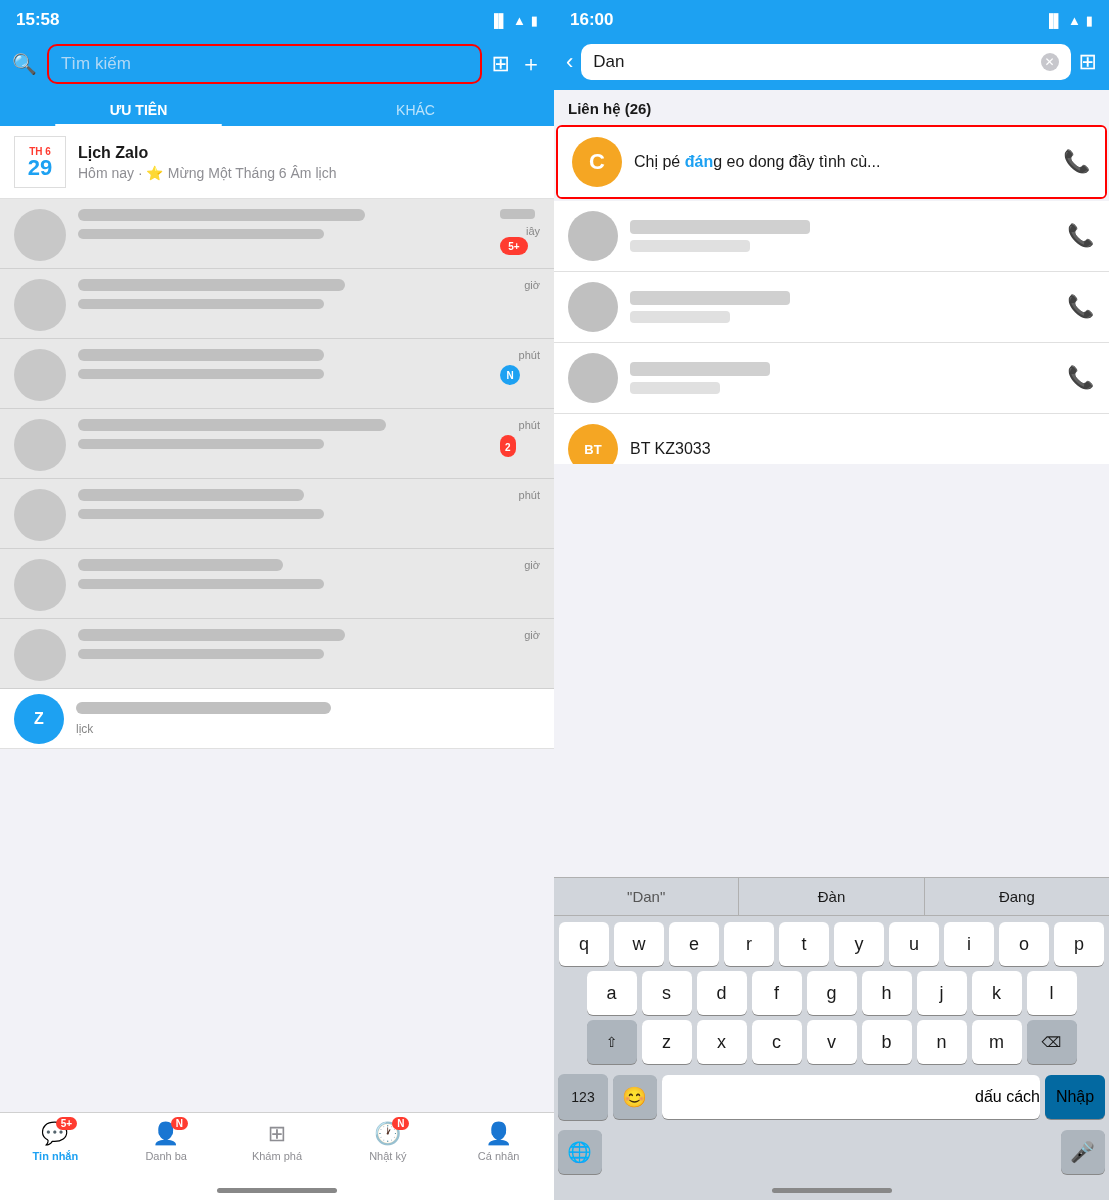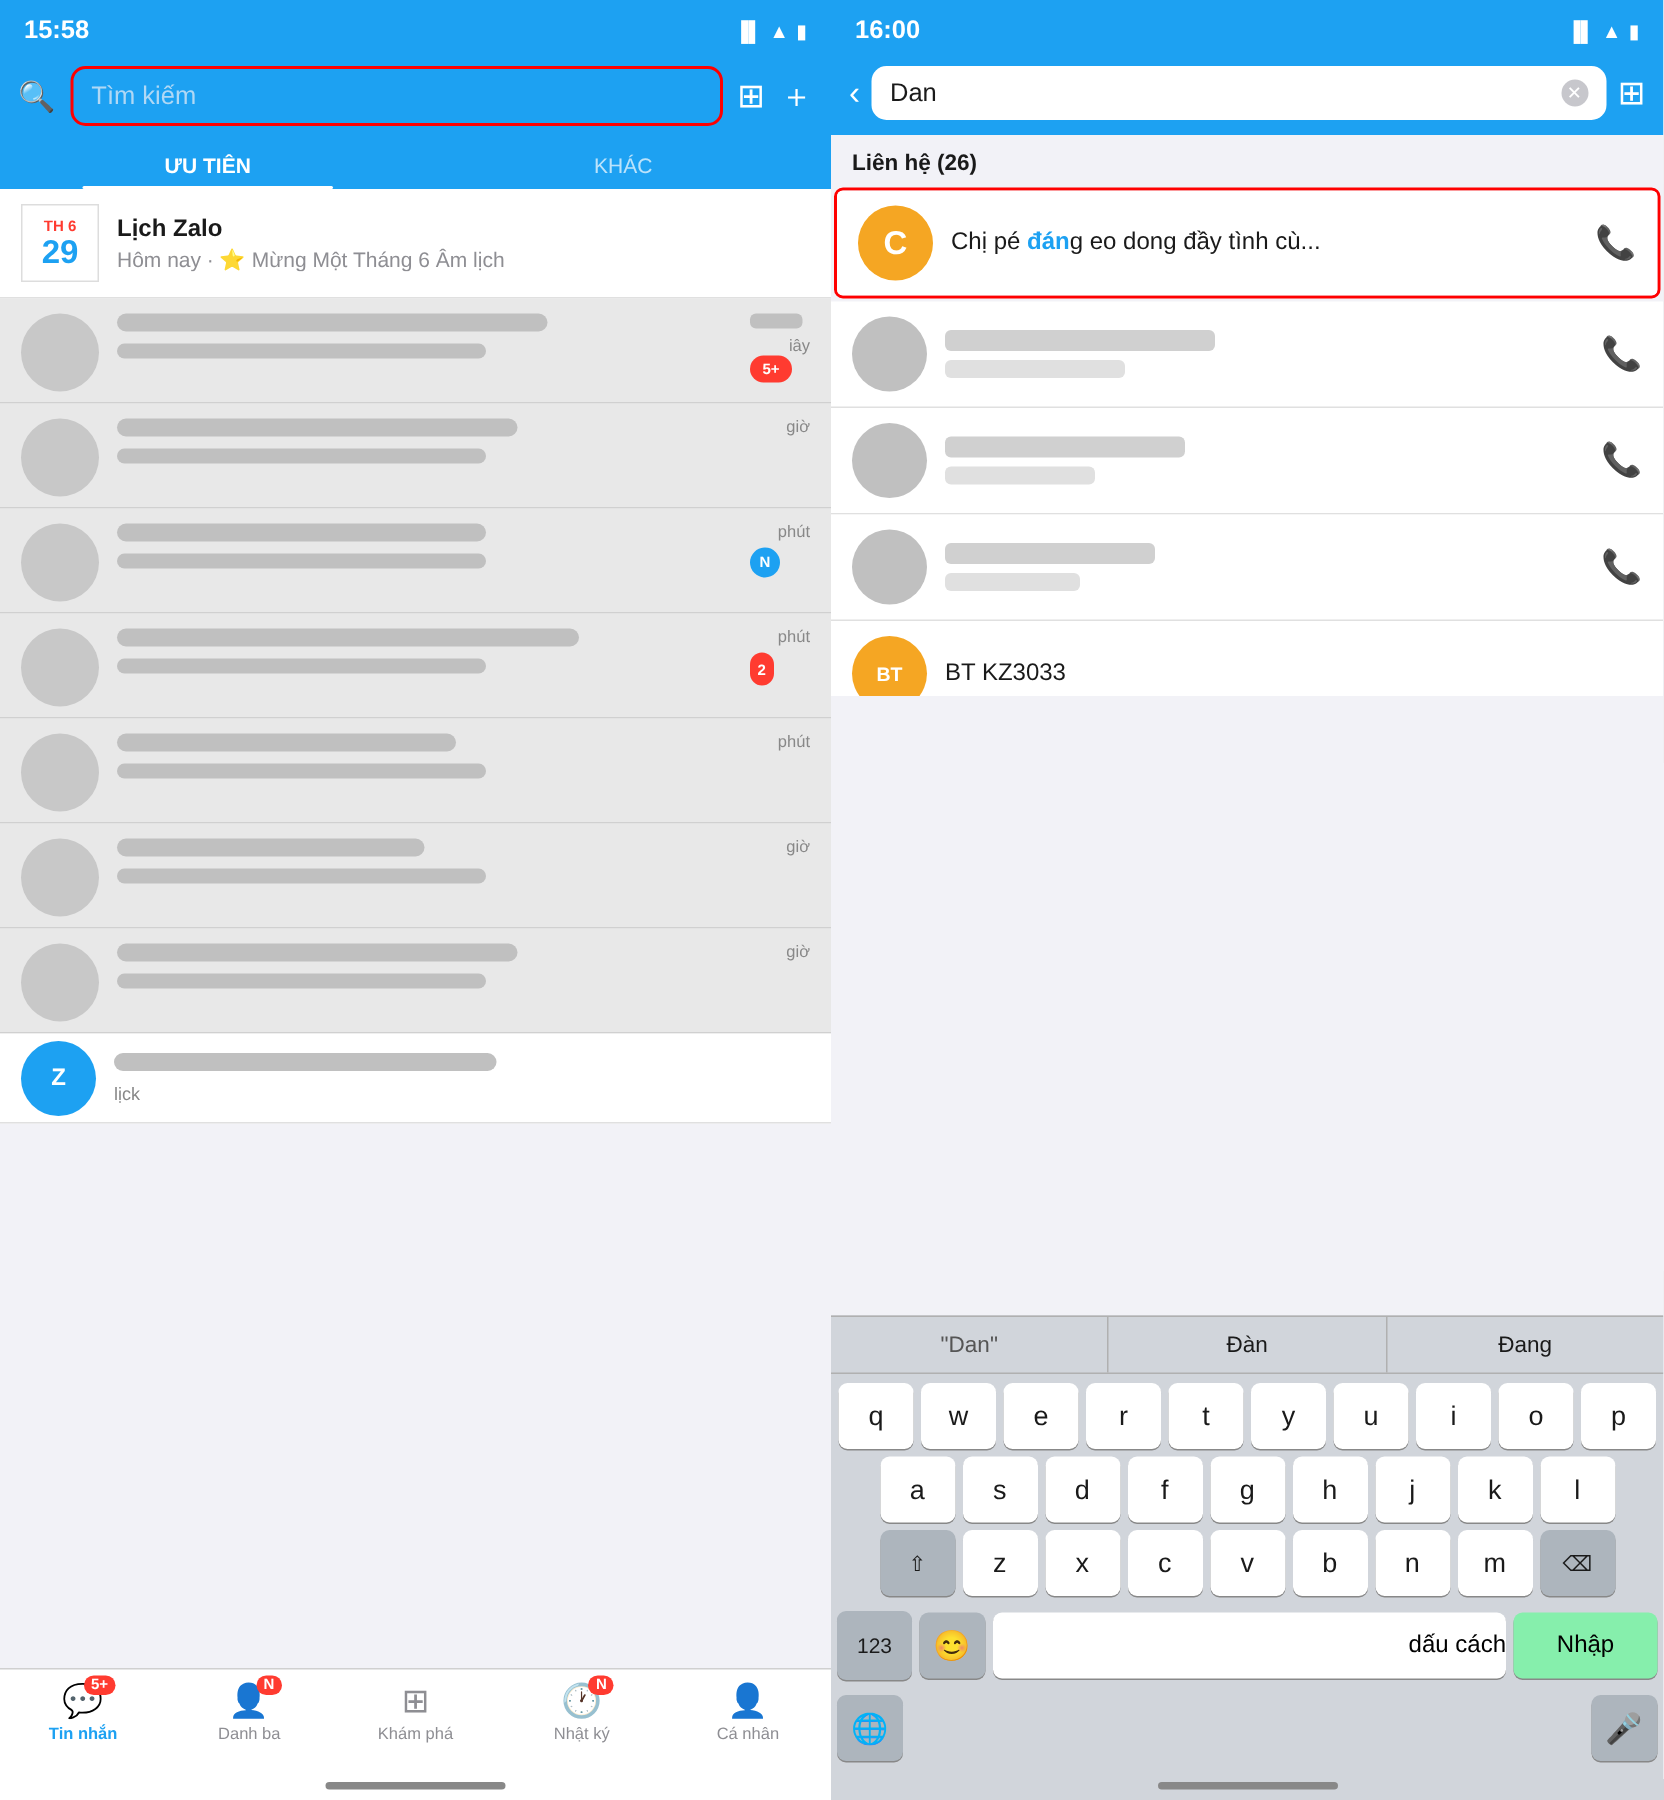--- a/index.html
+++ b/index.html
@@ -487,23 +487,23 @@
       border-radius: 6px;
       height: 44px;
       display: flex;
       align-items: center;
       justify-content: flex-end;
       font-size: 16px;
       box-shadow: 0 1px 0 #888;
       cursor: pointer;
     }
     .key-return2 {
-      background: #86efac;
+      background: #0369a1;
       border-radius: 6px;
-      width: 96px;
+      width: 60px;
       height: 44px;
       display: flex;
       align-items: center;
       justify-content: center;
       font-size: 16px;
       box-shadow: 0 1px 0 #888;
       cursor: pointer;
     }
     .key-mic {
       background: #adb5bd;

